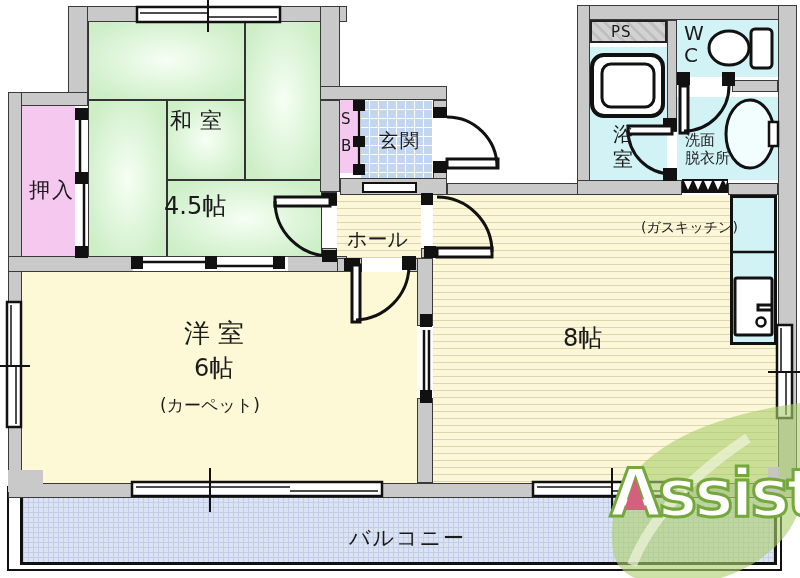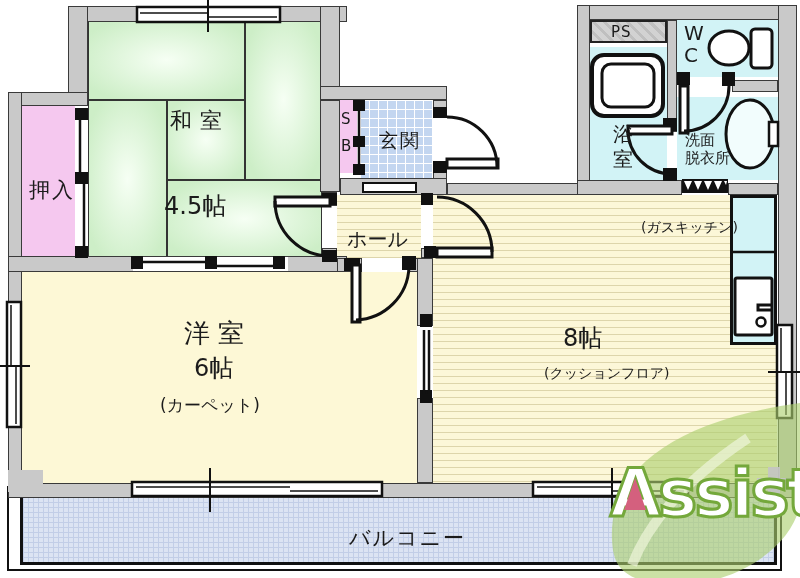--- a/index.html
+++ b/index.html
@@ -234,21 +234,20 @@
   <div class="lbl" style="left:347px;top:226px;font-size:20px;">ホール</div>
   <div class="lbl" style="left:611px;top:23px;font-size:15px;letter-spacing:1px;">PS</div>
   <div class="lbl vert" style="left:593px;top:122px;font-size:20px;width:20px;line-height:1.25;white-space:normal;margin-left:20px;">浴室</div>
   <div class="lbl vert" style="left:684px;top:22px;font-size:20px;width:20px;line-height:1.1;white-space:normal;">WC</div>
   <div class="lbl" style="left:685px;top:131px;font-size:15px;line-height:1.2;">
     <div>洗面</div>
     <div>脱衣所</div>
   </div>
   <div class="lbl" style="left:641px;top:219px;font-size:14px;">(ガスキッチン)</div>
   <div class="lbl" style="left:563px;top:322px;font-size:24px;">8帖</div>
-  <div class="lbl" style="left:544px;top:365px;font-size:14px;">(クッションフロア)</div>
   <div class="lbl" style="left:184px;top:316px;font-size:26px;letter-spacing:8px;">洋室</div>
   <div class="lbl" style="left:194px;top:352px;font-size:24px;">6帖</div>
   <div class="lbl" style="left:160px;top:394px;font-size:17px;">(カーペット)</div>
   <div class="lbl" style="left:349px;top:524px;font-size:21px;letter-spacing:2px;">バルコニー</div>
 
   <svg width="800" height="578" viewBox="0 0 800 578">
     <g>
       <path d="M612,540 C608,468 678,420 800,403 L800,505 C788,562 700,600 640,580 C618,572 613,560 612,540 Z" fill="#abce6d" opacity="0.62"></path>
       <path d="M632,565 Q658,498 748,438" fill="none" stroke="#eef5da" stroke-width="10" opacity="0.7"></path>
     </g>

